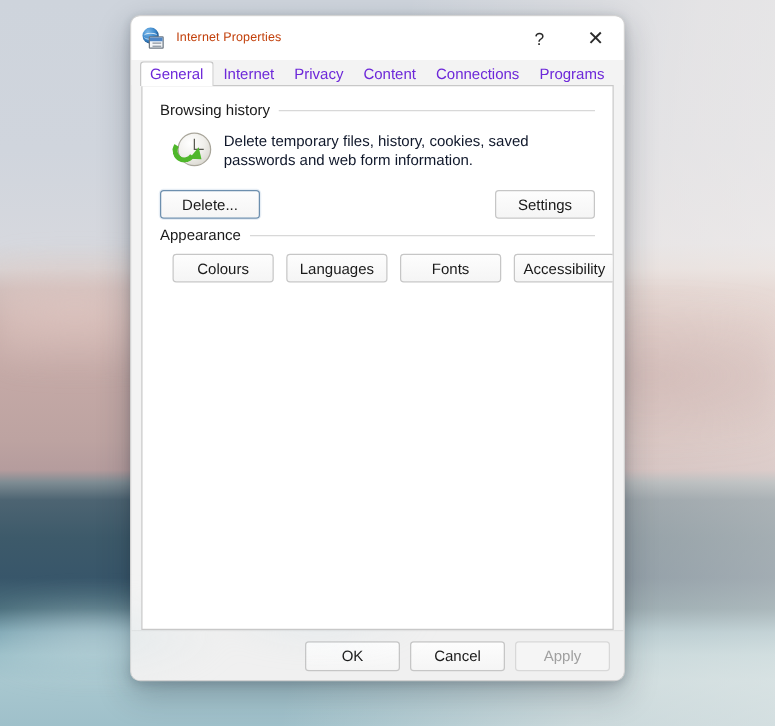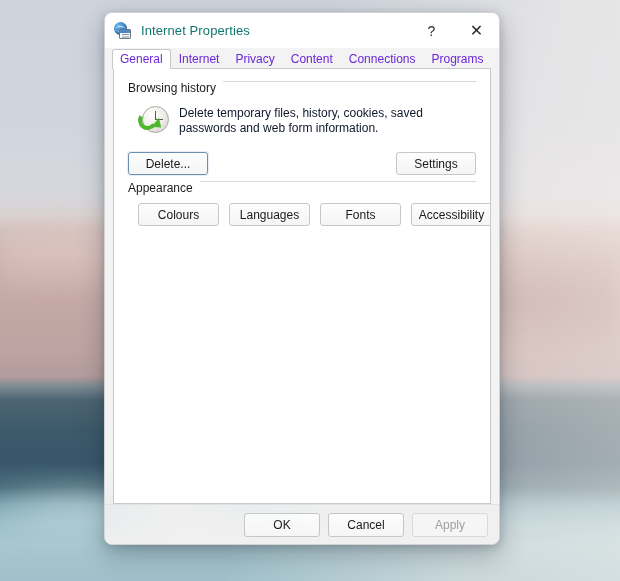--- a/index.html
+++ b/index.html
@@ -132,22 +132,22 @@
   .mini-window::after {
     content: "";
     position: absolute;
     left: 1.5px; top: 4.5px;
     width: 7px; height: 1px;
     background: #8a949f;
     box-shadow: 0 2.5px 0 #8a949f;
   }
   .title-text {
     margin-left: 9px;
-    font-size: 13px;
-    color: #0f766e;
+    font-size: 10px;
+    color: #c2410c;
     letter-spacing: 0.1px;
     white-space: nowrap;
   }
   .caption-buttons {
     margin-left: auto;
     display: flex;
     height: 35px;
     align-items: stretch;
   }
   .cap-btn {
@@ -199,21 +199,21 @@
     position: relative;
     z-index: 1;
     padding: 12px 14px 0 14px;
     overflow: hidden;
   }
 
   
   .group { margin-bottom: 6px; }
   .group-head {
     display: flex;
-    align-items: flex-start;
+    align-items: center;
     gap: 7px;
     margin-bottom: 6px;
   }
   .group-title {
     font-size: 12px;
     color: #1a1a1a;
     white-space: nowrap;
   }
   .group-rule {
     flex: 1 1 auto;

